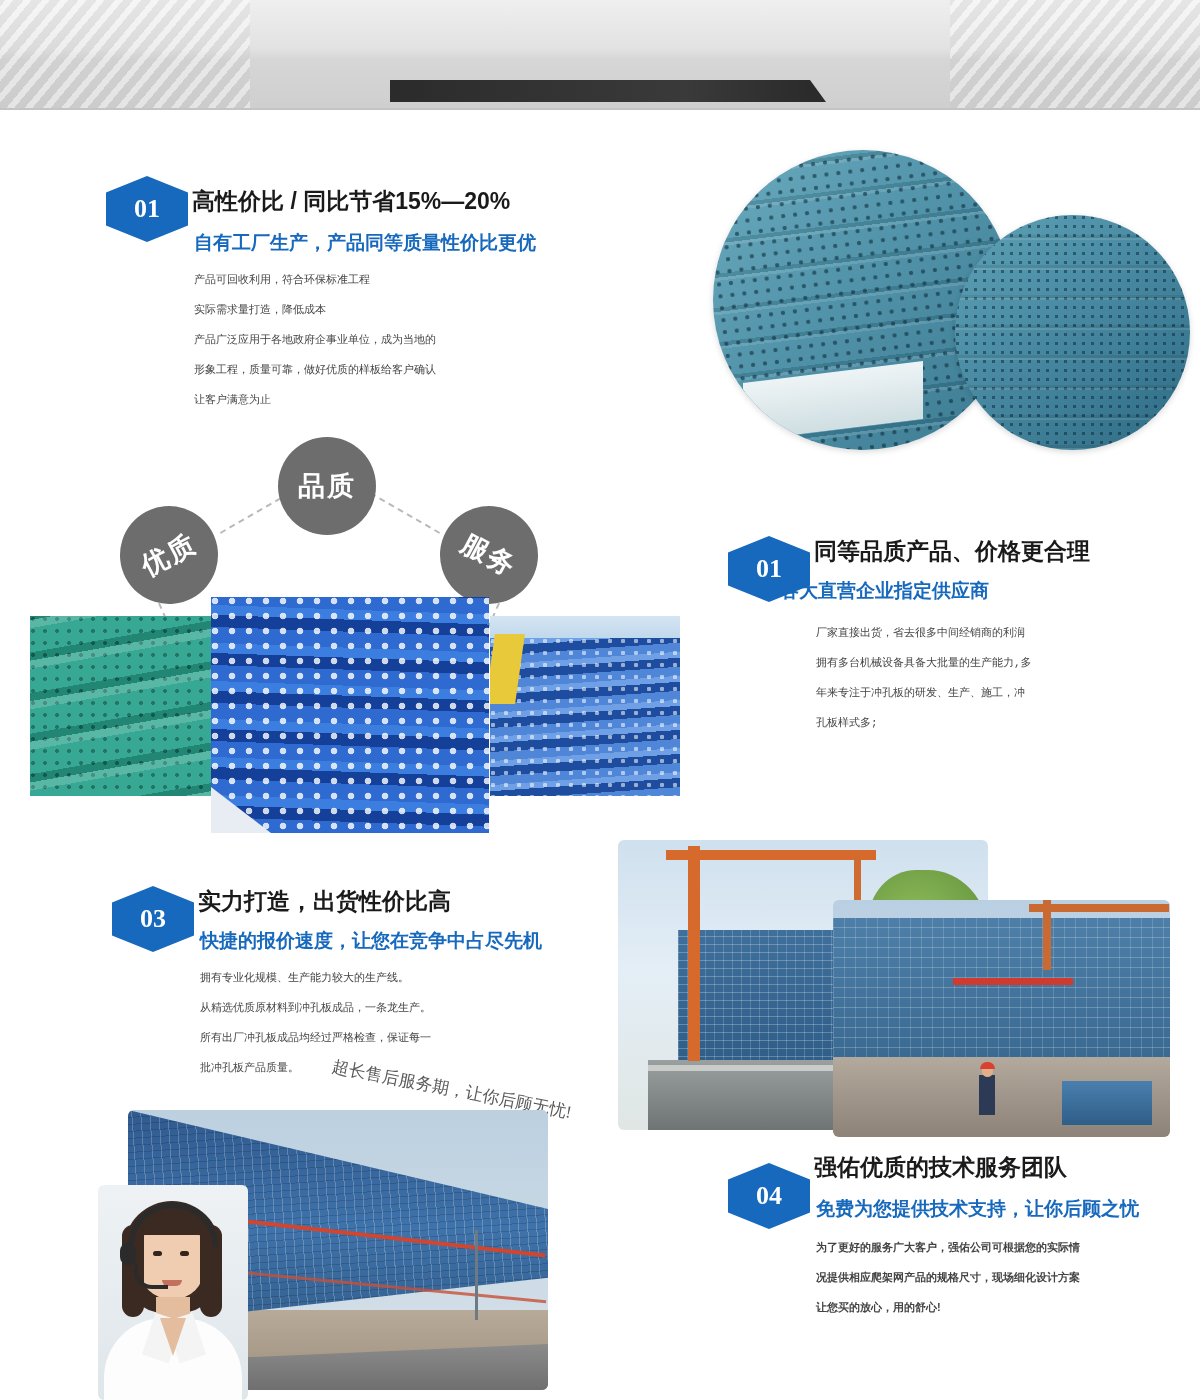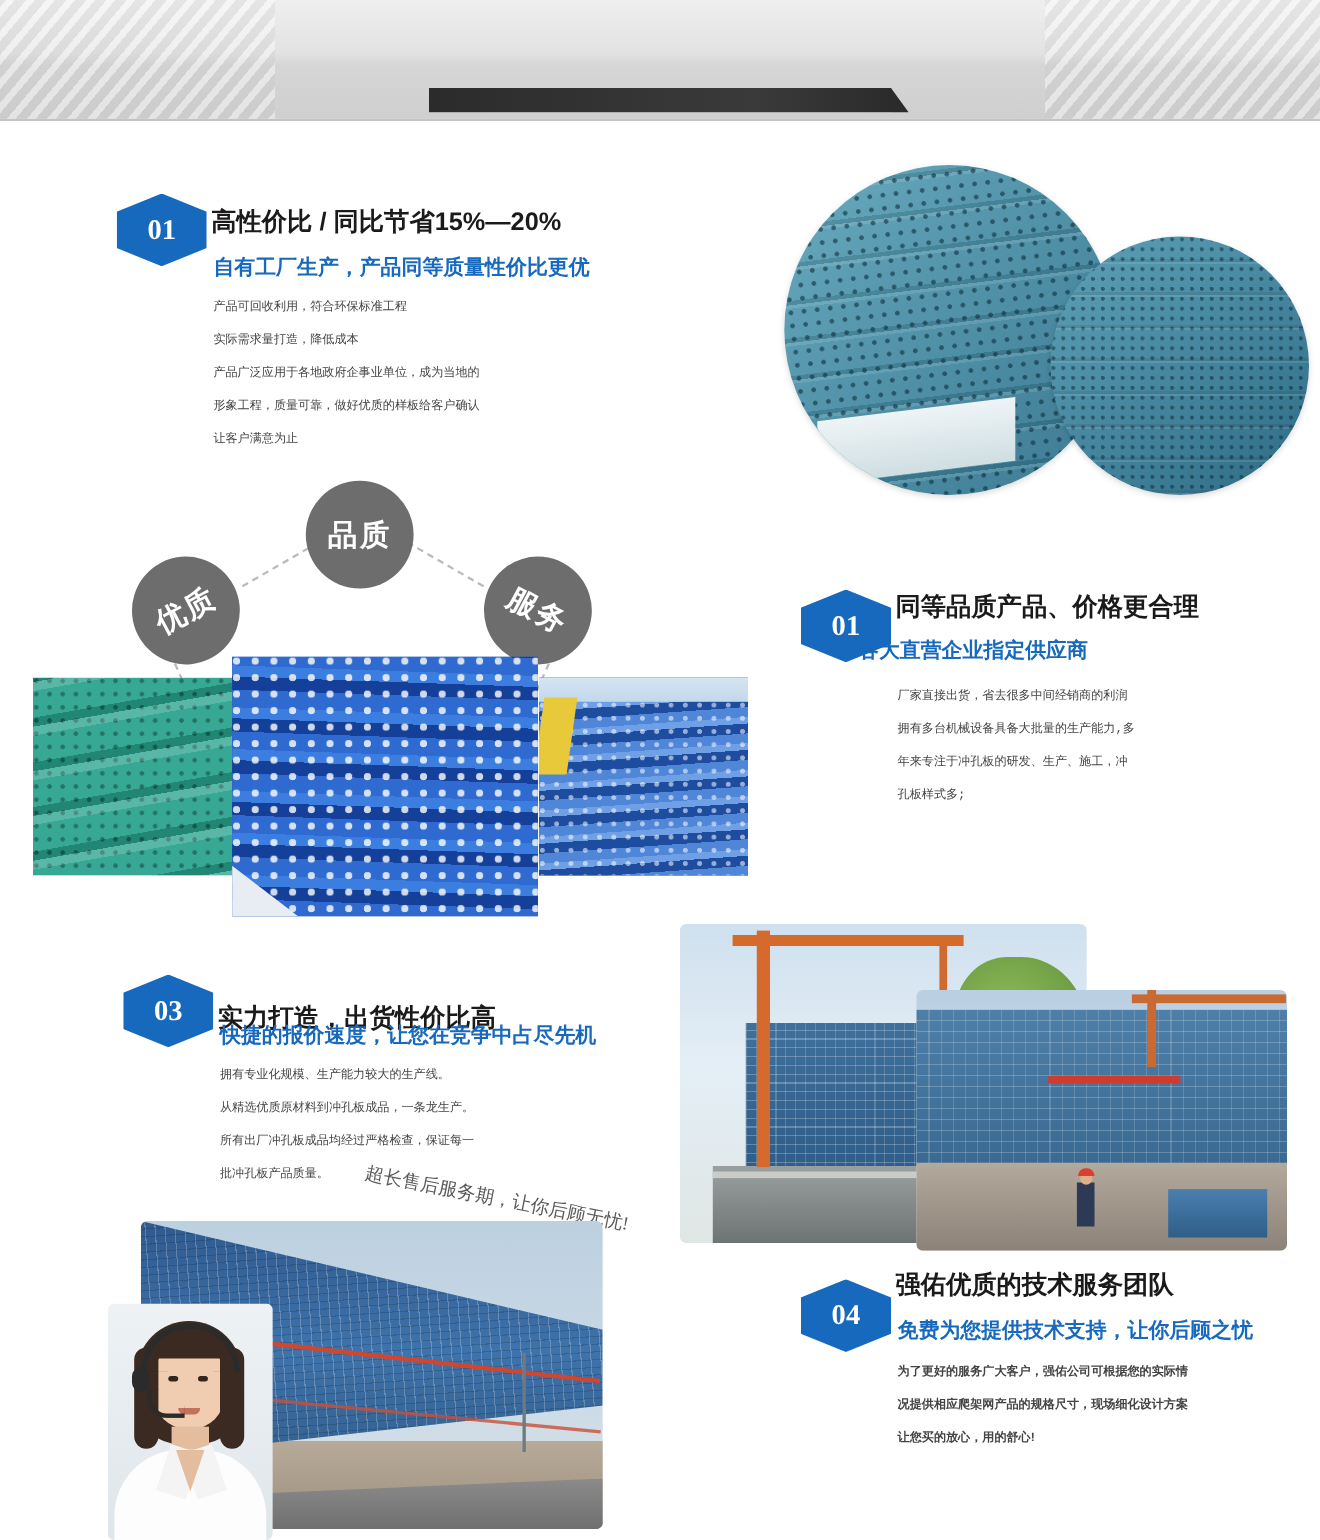--- a/index.html
+++ b/index.html
@@ -360,21 +360,21 @@
 
 <div class="hexnum" style="left:728px; top:536px;">01</div>
 <div class="blk-title" style="left:814px; top:536px;">同等品质产品、价格更合理</div>
 <div class="blk-sub" style="left:780px; top:578px;">各大直营企业指定供应商</div>
 <div class="blk-body" style="left:816px; top:618px; width:370px; white-space:pre-line;font-family:Liberation Mono, monospace;">厂家直接出货，省去很多中间经销商的利润
 拥有多台机械设备具备大批量的生产能力,多
 年来专注于冲孔板的研发、生产、施工，冲
 孔板样式多;</div>
 
 <div class="hexnum" style="left:112px; top:886px;">03</div>
-<div class="blk-title" style="left:198px; top:910px;text-align:right;">实力打造，出货性价比高</div>
+<div class="blk-title" style="left:198px; top:886px;text-align:right;">实力打造，出货性价比高</div>
 <div class="blk-sub" style="left:200px; top:928px;">快捷的报价速度，让您在竞争中占尽先机</div>
 <div class="blk-body" style="left:200px; top:962px; width:400px; white-space:pre-line;">拥有专业化规模、生产能力较大的生产线。
 从精选优质原材料到冲孔板成品，一条龙生产。
 所有出厂冲孔板成品均经过严格检查，保证每一
 批冲孔板产品质量。</div>
 
 <div class="photo" id="ph-site1">
   <div class="sky"></div>
   <div class="green"></div>
   <div class="building"></div>

